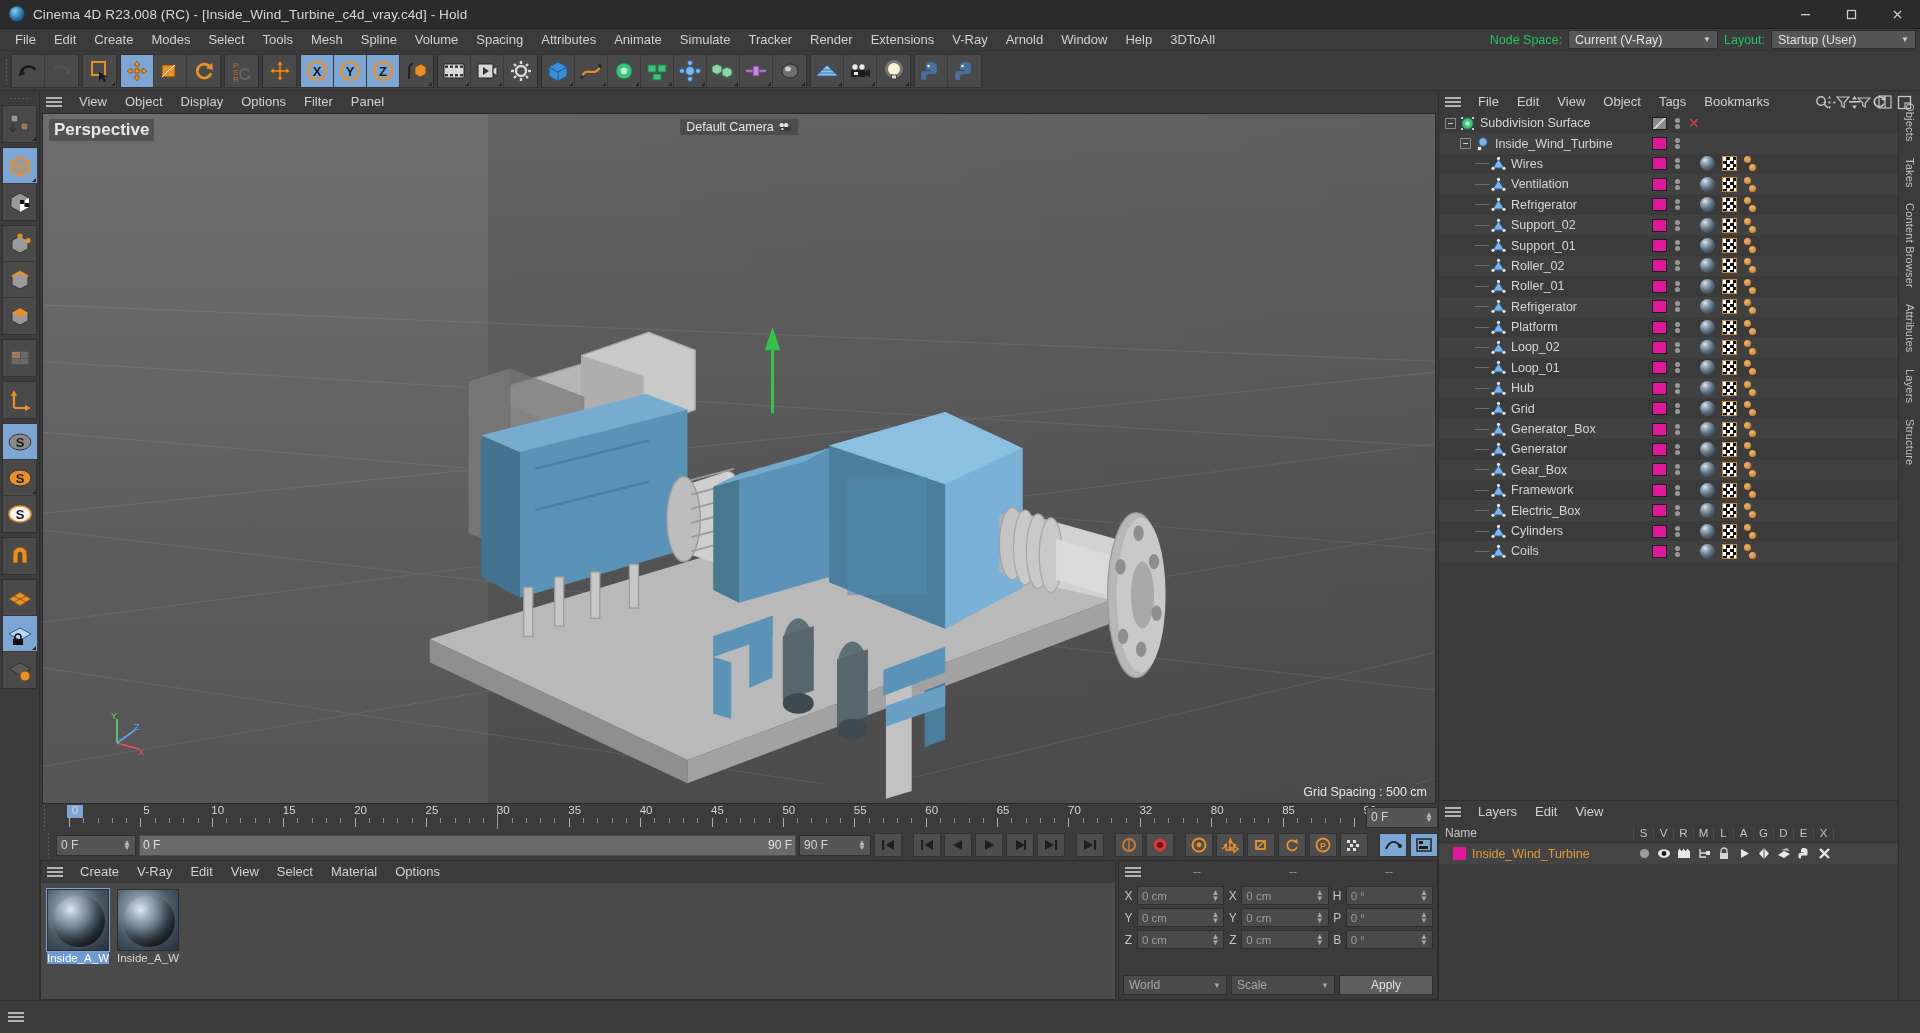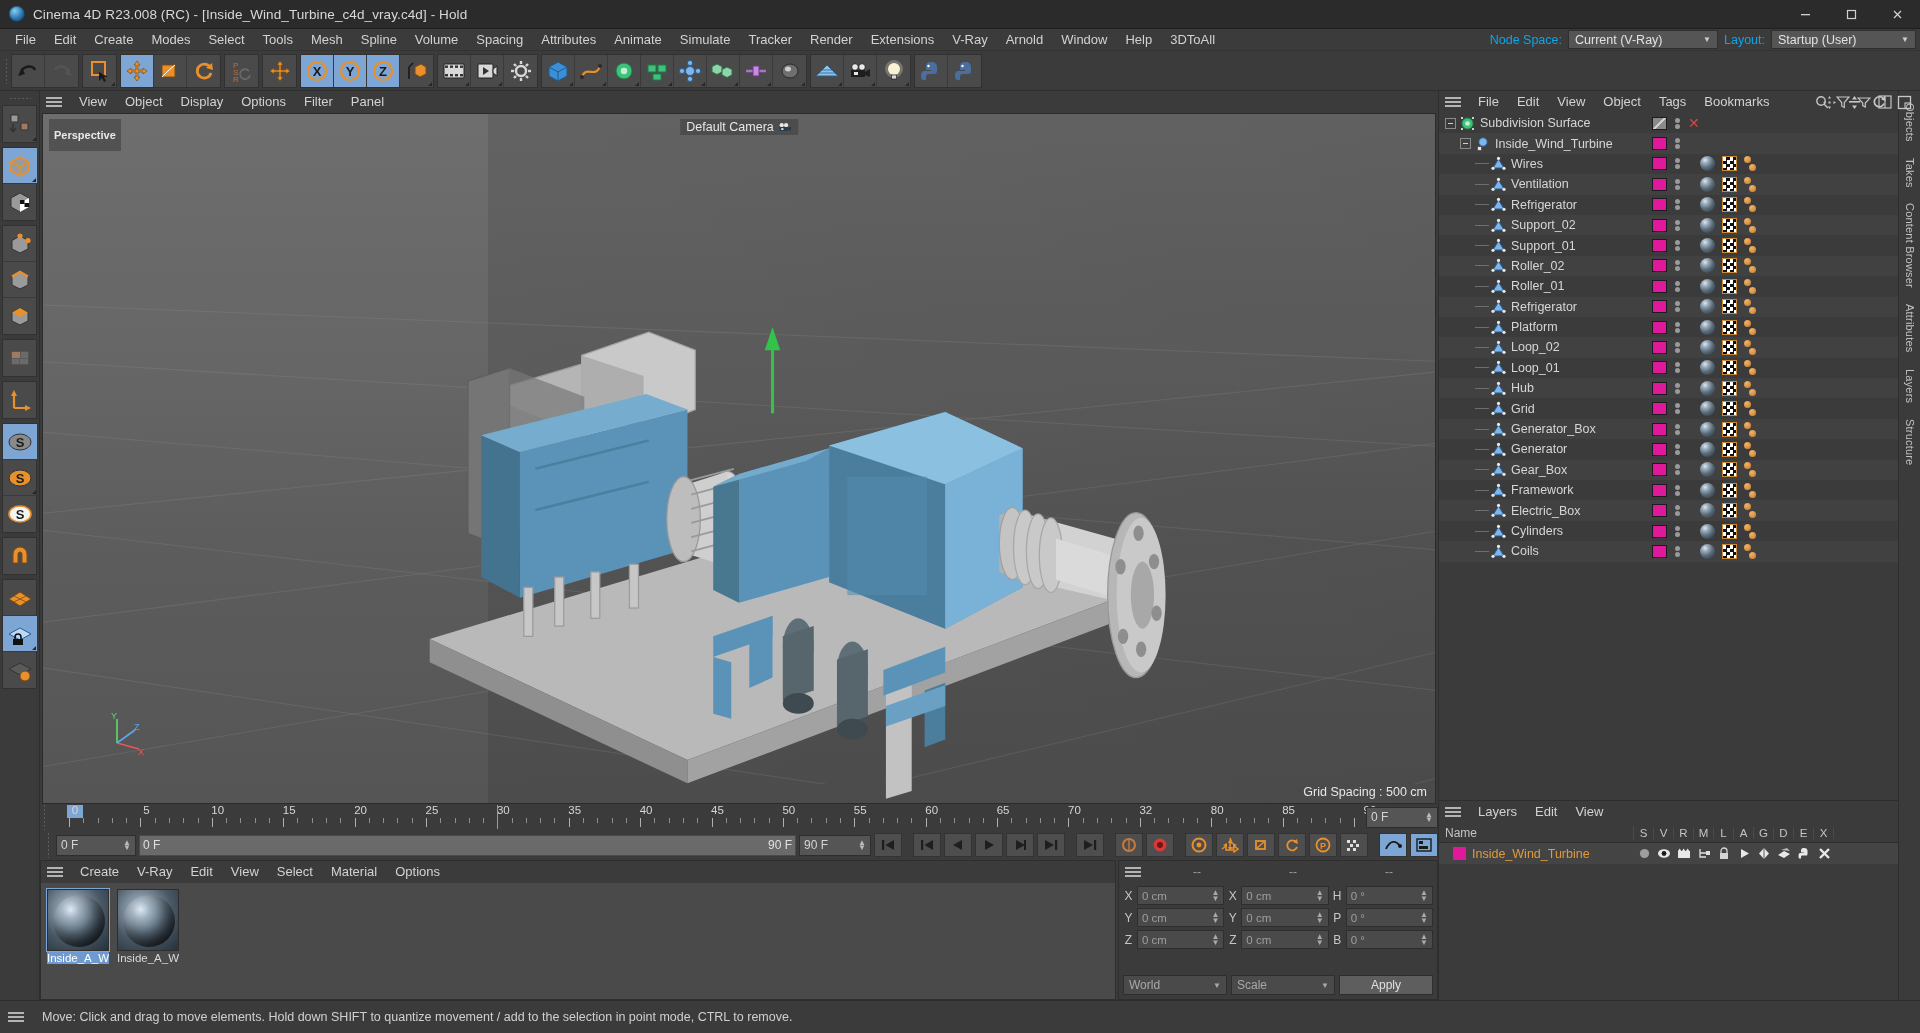--- a/index.html
+++ b/index.html
@@ -31,21 +31,21 @@
     color: #d0d0d0; font-size: 15px;
   }
 
   
   .menubar {
     height: 22px; background: #3b3b3b; display: flex; align-items: center;
     padding-left: 6px; border-bottom: 1px solid #333;
   }
   .menu-item { padding: 0 9px; font-size: 13px; color: #d2d2d2; line-height: 22px; cursor: default; }
   .mb-right { margin-left: auto; display: flex; align-items: center; padding-right: 4px; gap: 6px; }
-  .mb-label { font-size: 12.5px; color: #0ea5e9; }
+  .mb-label { font-size: 12.5px; color: #22c55e; }
   .combo {
     background: #555; border: 1px solid #2f2f2f; height: 19px;
     display: flex; align-items: center; padding: 0 6px; font-size: 12.5px;
     color: #e2e2e2; min-width: 120px; position: relative;
   }
   .combo .arr { margin-left: auto; font-size: 8px; opacity: .85; padding-left: 8px;}
 
   
   .toolbar {
     height: 40px; background: #3b3b3b; display: flex; align-items: center;
@@ -94,22 +94,22 @@
     height: 22px; background: #3b3b3b; display: flex; align-items: center; padding-left: 6px;
   }
   .hamb { width: 16px; height: 14px; display:flex;flex-direction:column;justify-content:space-between; margin-right:8px; padding:2px 0;}
   .hamb i { display:block; height:2px; background:#b4b4b4; }
 
   .viewport {
     flex: 1; position: relative; overflow: hidden;
     background: linear-gradient(180deg,#6e6e6e 0%, #656565 40%, #5d5d5d 62%, #555 100%);
     border: 1px solid #2b2b2b; margin: 0 2px;
   }
-  .vp-label { position: absolute; left: 6px; top: 5px; font-size: 11px; color: #e8e8e8;
-    background: rgba(60,60,60,.55); padding: 10px 5px; font-weight: bold;}
+  .vp-label { position: absolute; left: 6px; top: 5px; font-size: 17px; color: #e8e8e8;
+    background: rgba(60,60,60,.55); padding: 1px 5px; font-weight: bold;}
   .vp-cam { position: absolute; left: 50%; transform: translateX(-50%); top: 5px;
     font-size: 12.5px; color:#e8e8e8; background: rgba(60,60,60,.55); padding:1px 6px; display:flex;align-items:center;gap:4px;}
   .vp-grid { position:absolute; top:0; bottom:0; right:0; width: 68%;
      background: linear-gradient(90deg, rgba(0,0,0,0.10), rgba(0,0,0,0.13)); }
   .vp-gridlines { position:absolute; inset:0; opacity:.30; }
   .vp-corner-icons { position:absolute; right:8px; top:4px; display:flex; gap:10px; align-items:center;}
   .vp-grid-spacing { position:absolute; right:8px; bottom:4px; font-size:12.5px; color:#e6e6e6;}
   .axis-gizmo { position:absolute; left:62px; bottom:48px; }
 
   
@@ -1983,14 +1983,13 @@
     <div class="edgetab">Structure</div>
   </div>
 </div>
 
 <div class="statusbar">
   <div class="hamb">
       <i></i>
       <i></i>
       <i></i>
     </div>
-  <div class="status-text">Move: Click and drag to move elements. Hold down SHIFT to quantize movement / add to the selection in point mode, CTRL to remove.</div>
 </div>
 
 </body></html>

